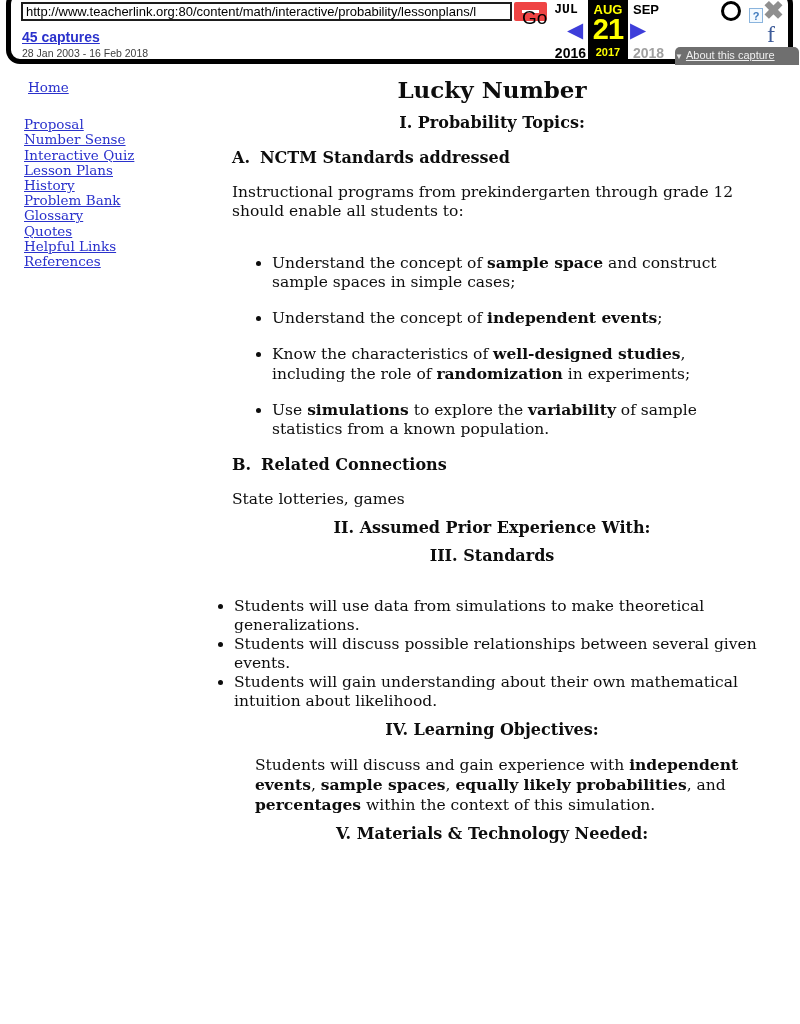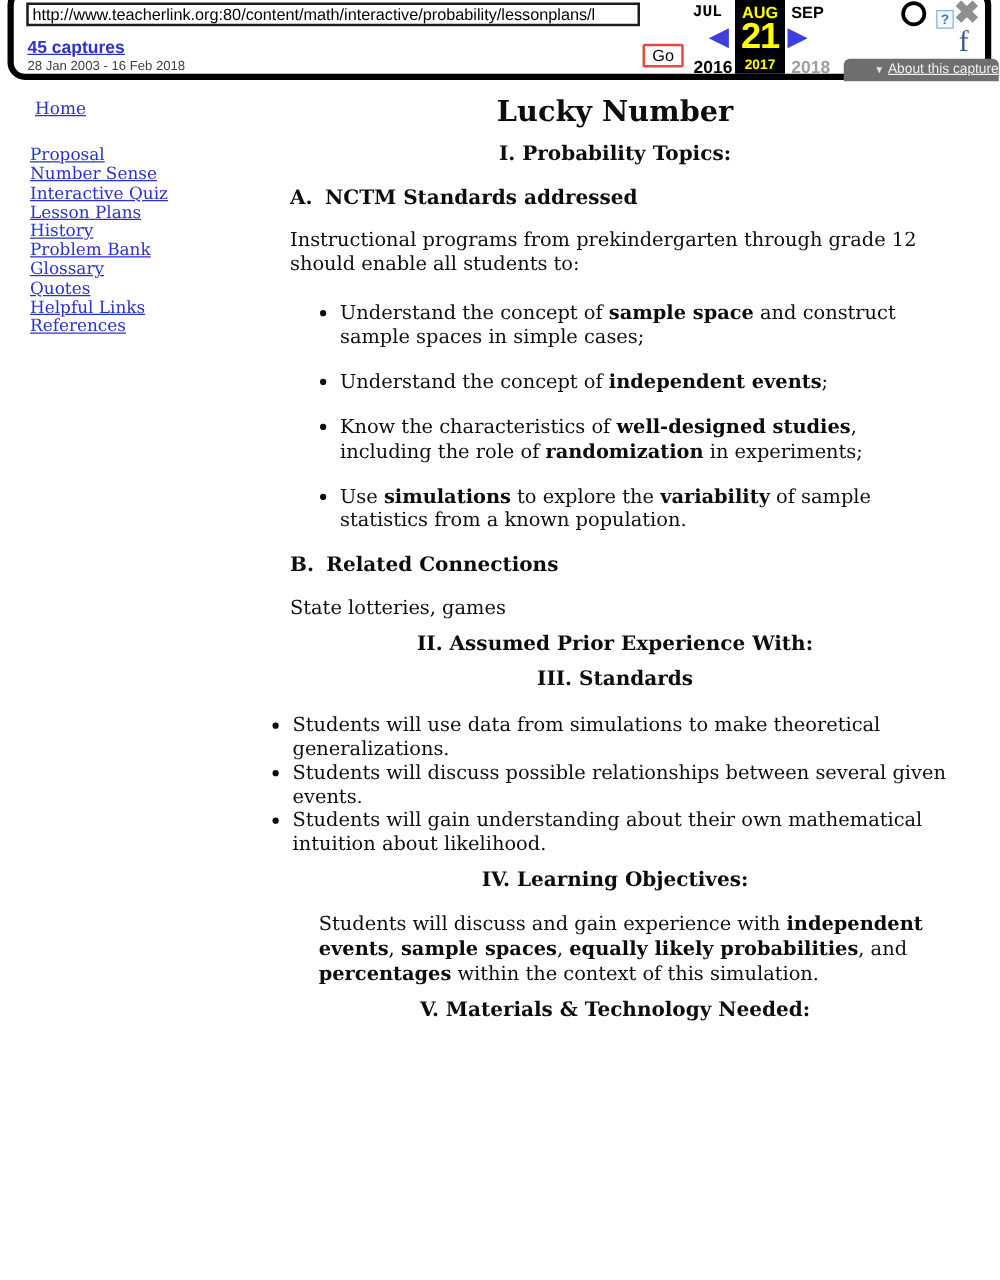--- a/index.html
+++ b/index.html
@@ -13,23 +13,23 @@
     font-family:"Liberation Sans", sans-serif;
   }
   .wb-toolbar > * { position:absolute; }
   .wb-url {
     left:10px; top:7px; width:491px; height:19px;
     border:2px solid #1d1d1d; background:#fff;
     font-family:"Liberation Sans", sans-serif; font-size:13px; padding:0 3px; color:#000;
   }
   .wb-go {
     left:503px; top:7px; width:33px; height:19px;
-    border:2px solid #ef4444; background:#fff; border-radius:2px;
-    font-family:"Liberation Sans", sans-serif; font-size:13px; color:#000;
-    text-align:center; line-height:15px; cursor:pointer;margin-top:33px;
+    border:8px solid #ef4444; background:#fff; border-radius:2px;
+    font-family:"Liberation Sans", sans-serif; font-size:19px; color:#000;
+    text-align:center; line-height:15px; cursor:pointer;
   }
   .wb-captures {
     left:11px; top:34px; font-size:14px; font-weight:bold;
     color:#2a31cc; text-decoration:underline; cursor:pointer;
   }
   .wb-range { left:11px; top:52px; font-size:10.5px; color:#3f3f3f; }
 
   .wb-mon { top:7px; font-size:13px; font-weight:bold; color:#000; }
   .wb-mon.prev { left:535px; width:40px; text-align:center;font-family:Liberation Mono, monospace; }
   .wb-mon.next { left:622px; }
@@ -60,21 +60,21 @@
     left:752px; top:2px; font-size:25px; font-weight:bold; color:#8f8f8f;
     line-height:26px; cursor:pointer;
   }
   .wb-fb {
     left:756px; top:27px; font-family:"Liberation Serif", serif;
     font-size:24px; color:#3d5b99; line-height:24px; cursor:pointer;
   }
   .wb-about {
     left:664px; top:52px; height:18px; width:124px;
     background:#6f6f6f; border-radius:5px 5px 0 0;
-    color:#efefef; font-size:11px; line-height:17px; text-align:right; cursor:pointer;
+    color:#efefef; font-size:11px; line-height:17px; text-align:left; cursor:pointer;
     white-space:nowrap;
   }
   .wb-about .caret { font-size:8px; margin-right:3px; color:#e2e2e2; }
   .wb-about .lbl { text-decoration:underline; }
 
   
   .sidebar { position:absolute; left:24px; top:80px; width:162px; font-size:13.5px; line-height:15.2px; }
   .sidebar a { color:#2a31cc; text-decoration:underline; cursor:pointer; display:block; }
   .sidebar .home { margin-left:4px; }
   .sidebar .group { margin-top:22px; }
@@ -83,21 +83,21 @@
   .article { position:absolute; left:194px; top:70px; width:596px; font-size:15.5px; line-height:19px; }
   .title { text-align:center; font-size:23px; line-height:28px; font-weight:bold; margin-top:6px; }
   .h { font-weight:bold; font-size:16px; line-height:19px; }
   .h.roman { margin-top:9px;text-align:center; }
   .mt16 { margin-top:16px; }
   .mt51 { margin-top:51px; }
   .mt54 { margin-top:54px; }
   .indent1 { margin-left:38px; margin-right:40px; }
   .sub-label { margin-right:10px; }
   .para { white-space:pre-wrap; }
-  ul.bullets { margin-top:19px; padding-left:40px; }
+  ul.bullets { margin-top:32px; padding-left:40px; }
   ul.bullets li { white-space:pre-wrap; }
   ul.bullets.spaced li { margin-bottom:16px; }
   ul.bullets.spaced li:last-child { margin-bottom:0; }
   .objectives-para { margin-left:61px; margin-right:40px; margin-top:16px; white-space:pre-wrap; }
   .b { font-weight:bold; }
 </style>
 </head>
 <body>
 
 <div class="wb-toolbar">

